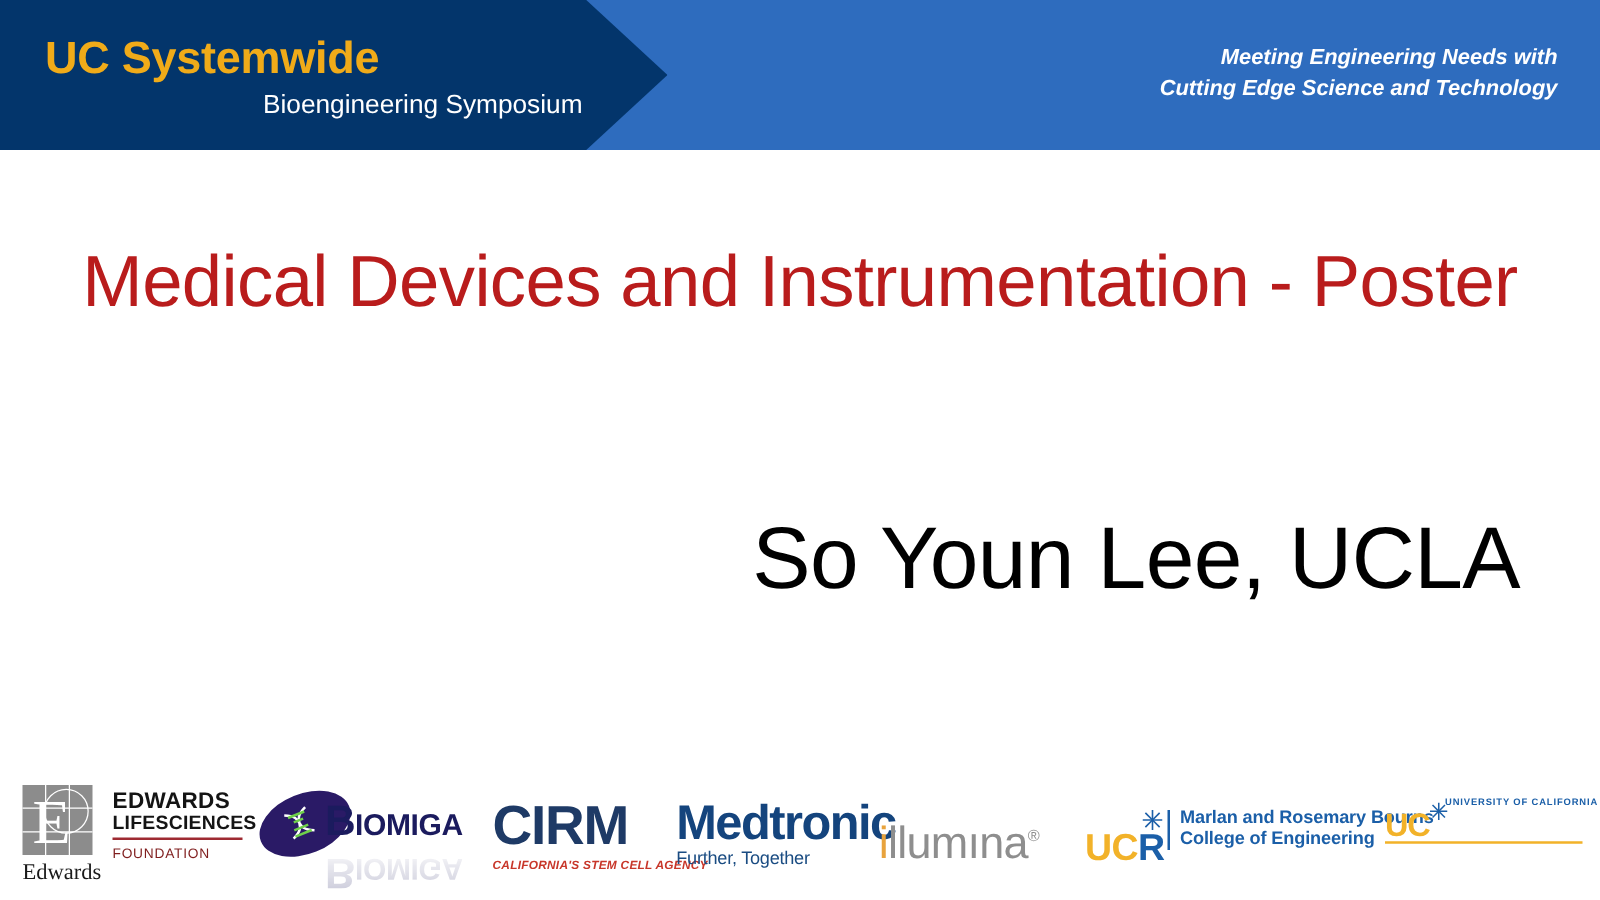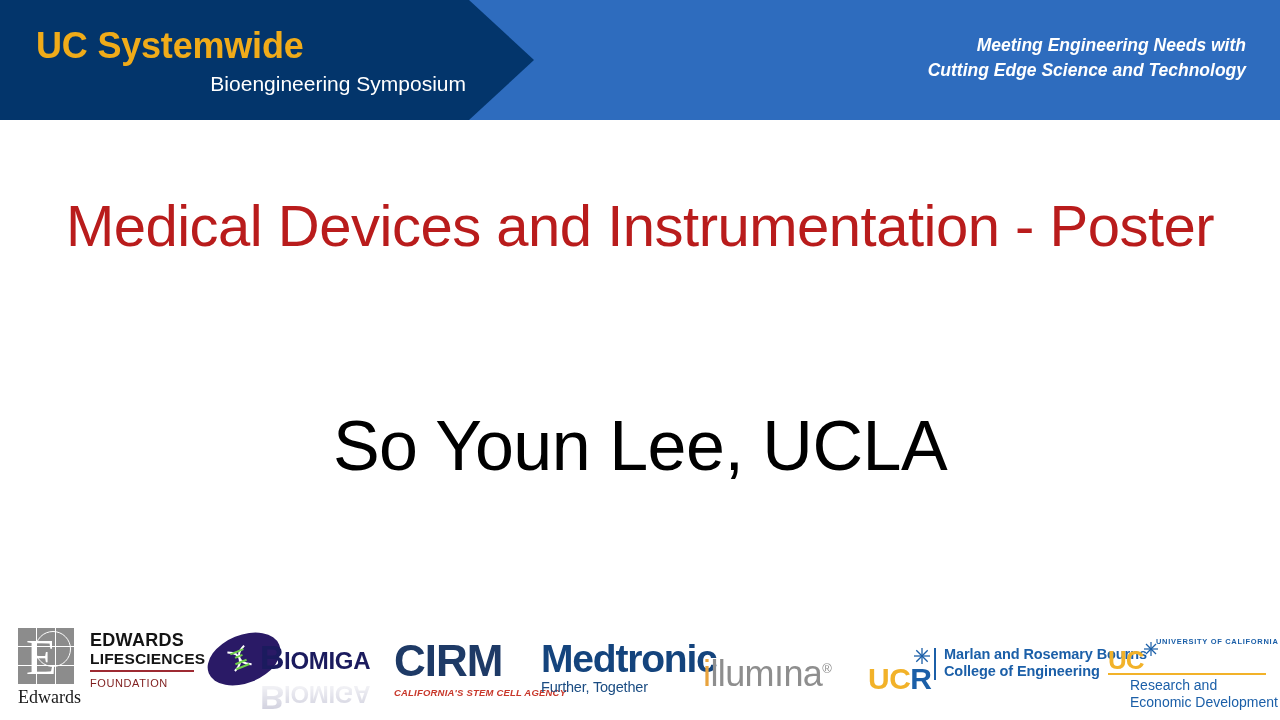--- a/index.html
+++ b/index.html
@@ -91,21 +91,21 @@
     font-size: 58px;
     font-weight: normal;
     line-height: 68px;
     letter-spacing: -0.5px;
   }
   .speaker-name {
     position: absolute;
     left: 64px;
     top: 400px;
     width: 1152px;
-    text-align: center;
+    text-align: right;
     color: #000000;
     font-family: "Liberation Sans Narrow", "Liberation Sans", sans-serif;
     font-size: 70px;
     font-weight: normal;
     line-height: 92px;
     letter-spacing: -0.5px;
   }
 
   
   .logo-strip {
@@ -358,20 +358,16 @@
               <line x1="8" y1="8" x2="13.7" y2="13.7"></line>
             <line x1="8" y1="8" x2="8" y2="16"></line>
               <line x1="8" y1="8" x2="2.3" y2="13.7"></line>
             <line x1="8" y1="8" x2="0" y2="8"></line>
               <line x1="8" y1="8" x2="2.3" y2="2.3"></line>
           </g>
         </svg>
         <div class="ucriv-univ">UNIVERSITY OF CALIFORNIA</div>
       </div>
       <div class="ucriv-rule"></div>
-      <div class="ucriv-sub">
-        <div>Research and</div>
-        <div>Economic Development</div>
-      </div>
     </div>
 
   </div>
 </div>
 
 </body></html>

